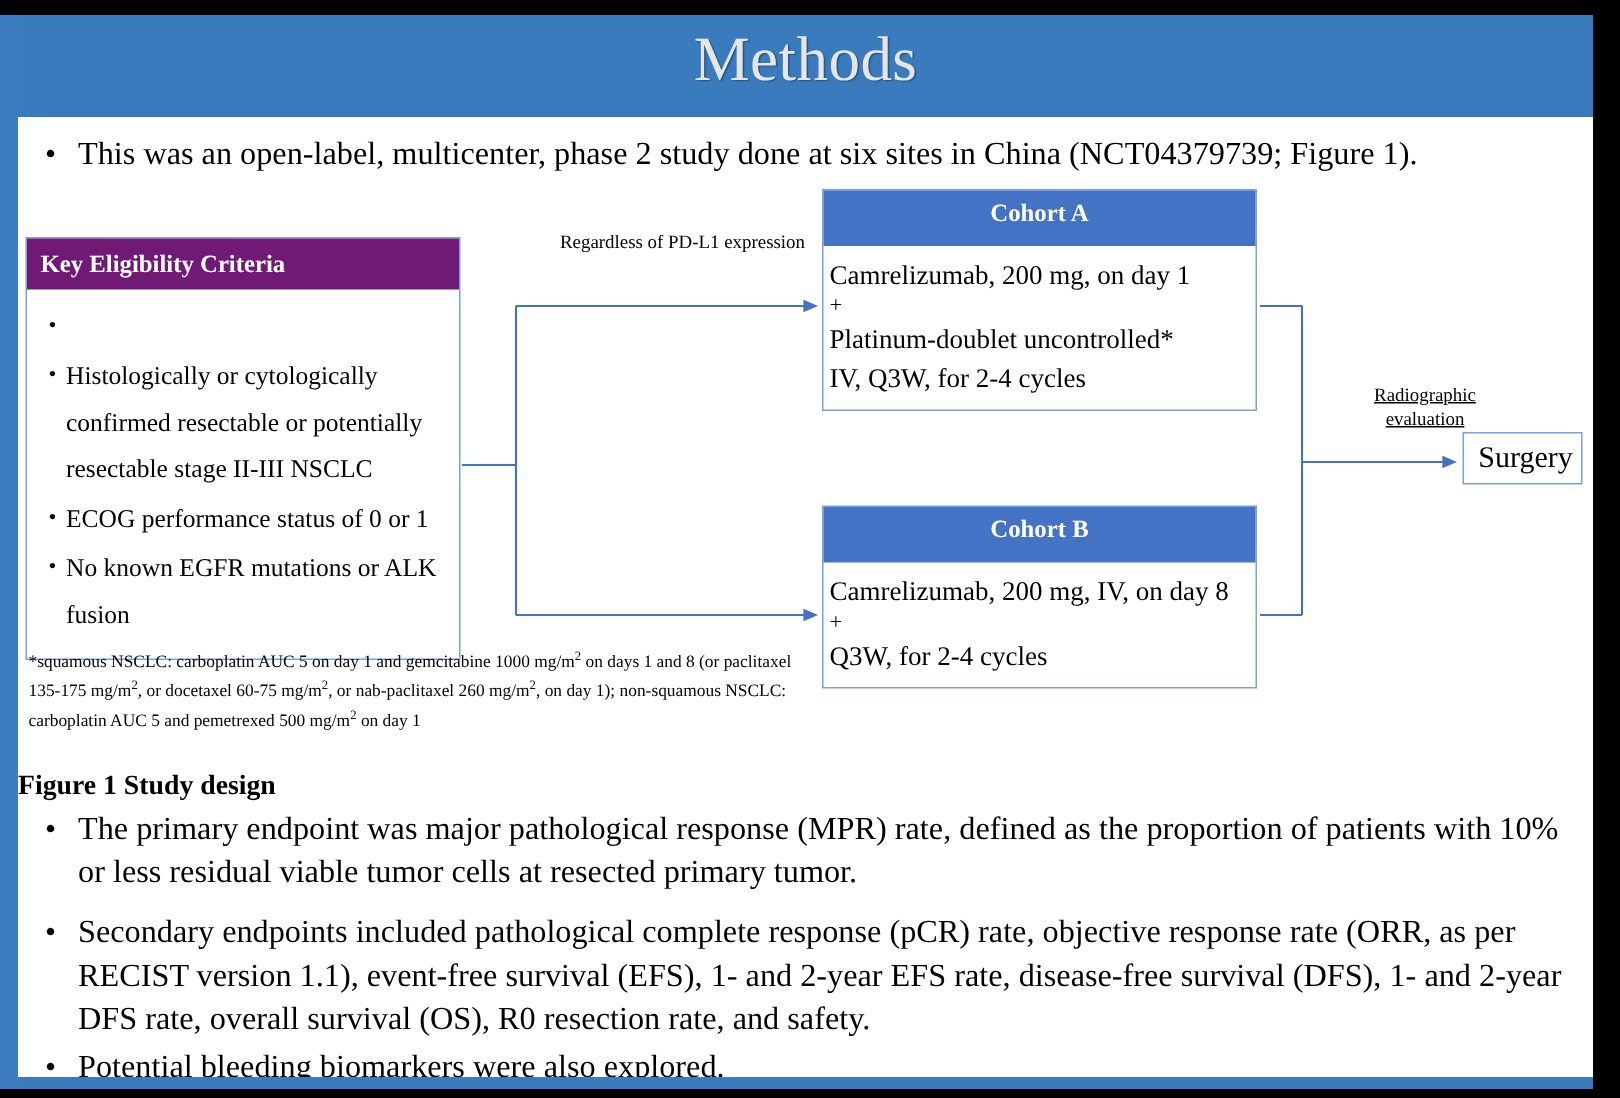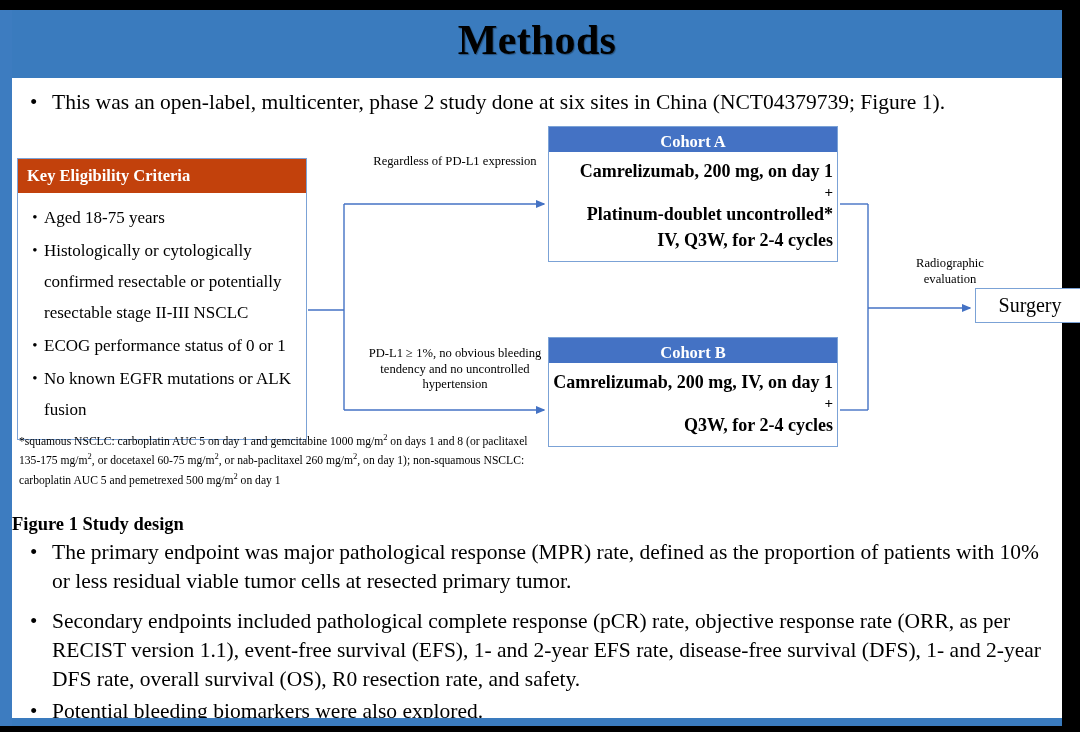--- a/index.html
+++ b/index.html
@@ -42,23 +42,23 @@
     left: 0; top: 0;
     width: 1050px;
     height: 68px;
     background: #3a7bbe;
   }
   #title-text {
     position: absolute;
     left: 0; top: 6px;
     width: 1050px;
     text-align: center;
-    color: #000000;
+    color: #e5e5e5;
     font-size: 42px;
-    font-weight: bold;
+    font-weight: normal;
     letter-spacing: 0.3px;
     text-shadow: 1px 1px 1px rgba(0,0,0,.35);
   }
   #bottom-band {
     position: absolute;
     left: 0; bottom: 0;
     width: 1050px;
     height: 8px;
     background: #3a7bbe;
   }
@@ -95,21 +95,21 @@
   
   #elig-box {
     position: absolute;
     left: 5px; top: 40px;
     width: 290px;
     border: 1px solid #7ba2d6;
     background: #ffffff;
     box-sizing: border-box;
   }
   #elig-header {
-    background: #c2410c;
+    background: #701a75;
     color: #ffffff;
     font-size: 16.5px;
     font-weight: bold;
     padding: 7px 0 7px 9px;
   }
   #elig-body {
     padding: 9px 8px 12px 8px;
   }
   .elig-item {
     display: flex;
@@ -148,46 +148,45 @@
     border: 1px solid #7ba2d6;
     background: #fff;
     box-sizing: border-box;
   }
   .cohort-header {
     background: #4472c4;
     color: #ffffff;
     font-size: 16.5px;
     font-weight: bold;
     text-align: center;
-    padding: 5px 0 0 0;
+    padding: 5px 0 12px 0;
   }
   .cohort-body {
     padding: 6px 4px 8px 4px;
-    text-align: right;
-    font-weight: bold;
+    text-align: left;
   }
   .cohort-line {
     font-size: 18px;
     line-height: 26px;
     color: #000;
     white-space: nowrap;
   }
   .cohort-plus {
     font-size: 15px;
     line-height: 17px;
     color: #000;
   }
   #cohort-a { left: 536px; top: 8px; }
   #cohort-b { left: 536px; top: 219px; }
 
   
   #surgery-box {
     position: absolute;
     left: 963px; top: 170px;
-    width: 106px;
+    width: 80px;
     border: 1.2px solid #7ba2d6;
     background: #fff;
     box-sizing: border-box;
     text-align: center;
     padding: 4px 0 5px 4px;
   }
   #surgery-label {
     font-size: 20px;
     line-height: 24px;
     color: #000;
@@ -196,21 +195,21 @@
   
   .conn-label {
     position: absolute;
     font-size: 12.6px;
     line-height: 15.5px;
     color: #000;
     text-align: center;
   }
   #label-regardless { left: 358px; top: 36px; width: 170px; }
   #label-pdl1       { left: 350px; top: 228px; width: 186px; }
-  #label-radio      { left: 882px; top: 138px; width: 112px; }
+  #label-radio      { left: 882px; top: 138px; width: 112px; text-decoration: underline; }
 
   
   #connectors {
     position: absolute;
     left: 0; top: 0;
     width: 1050px;
     height: 392px;
     pointer-events: none;
   }
 
@@ -272,57 +271,55 @@
         <path d="M856,86 L856,292" stroke="#4472c4" stroke-width="1.4" fill="none"></path>
 
         <path d="M856,190 L958,190" stroke="#4472c4" stroke-width="1.4" fill="none" marker-end="url(#arrowblue)"></path>
       </svg>
 
       <div id="elig-box">
         <div id="elig-header">Key  Eligibility Criteria</div>
         <div id="elig-body">
           <div class="elig-item">
             <span class="elig-dot">•</span>
-            <span class="elig-label">Aged 18-75 years</span>
           </div>
           <div class="elig-item">
             <span class="elig-dot">•</span>
             <span class="elig-label">Histologically or cytologically confirmed resectable or potentially resectable stage II-III  NSCLC</span>
           </div>
           <div class="elig-item">
             <span class="elig-dot">•</span>
             <span class="elig-label">ECOG performance status of 0 or 1</span>
           </div>
           <div class="elig-item">
             <span class="elig-dot">•</span>
             <span class="elig-label">No known EGFR mutations or ALK fusion</span>
           </div>
         </div>
       </div>
 
       <div id="footnote">*squamous NSCLC: carboplatin AUC 5 on day 1 and gemcitabine 1000 mg/m<sup>2</sup> on days 1 and 8 (or paclitaxel 135-175  mg/m<sup>2</sup>, or docetaxel 60-75 mg/m<sup>2</sup>, or nab-paclitaxel 260 mg/m<sup>2</sup>, on day 1); non-squamous NSCLC: carboplatin AUC 5 and pemetrexed 500 mg/m<sup>2</sup> on day 1</div>
 
       <div class="conn-label" id="label-regardless">Regardless  of PD-L1 expression</div>
-      <div class="conn-label" id="label-pdl1">PD-L1 ≥ 1%, no obvious bleeding tendency  and no uncontrolled  hypertension</div>
       <div class="conn-label" id="label-radio">Radiographic evaluation</div>
 
       <div class="cohort-box" id="cohort-a">
         <div class="cohort-header">Cohort A</div>
         <div class="cohort-body">
           <div class="cohort-line">Camrelizumab, 200 mg, on day 1</div>
           <div class="cohort-plus">+</div>
           <div class="cohort-line">Platinum-doublet uncontrolled*</div>
           <div class="cohort-line">IV, Q3W, for 2-4 cycles</div>
         </div>
       </div>
 
       <div class="cohort-box" id="cohort-b">
         <div class="cohort-header">Cohort B</div>
         <div class="cohort-body">
-          <div class="cohort-line">Camrelizumab, 200 mg, IV, on day 1</div>
+          <div class="cohort-line">Camrelizumab, 200 mg, IV, on day 8</div>
           <div class="cohort-plus">+</div>
           <div class="cohort-line">Q3W, for 2-4 cycles</div>
         </div>
       </div>
 
       <div id="surgery-box">
         <div id="surgery-label">Surgery</div>
       </div>
 
     </div>

